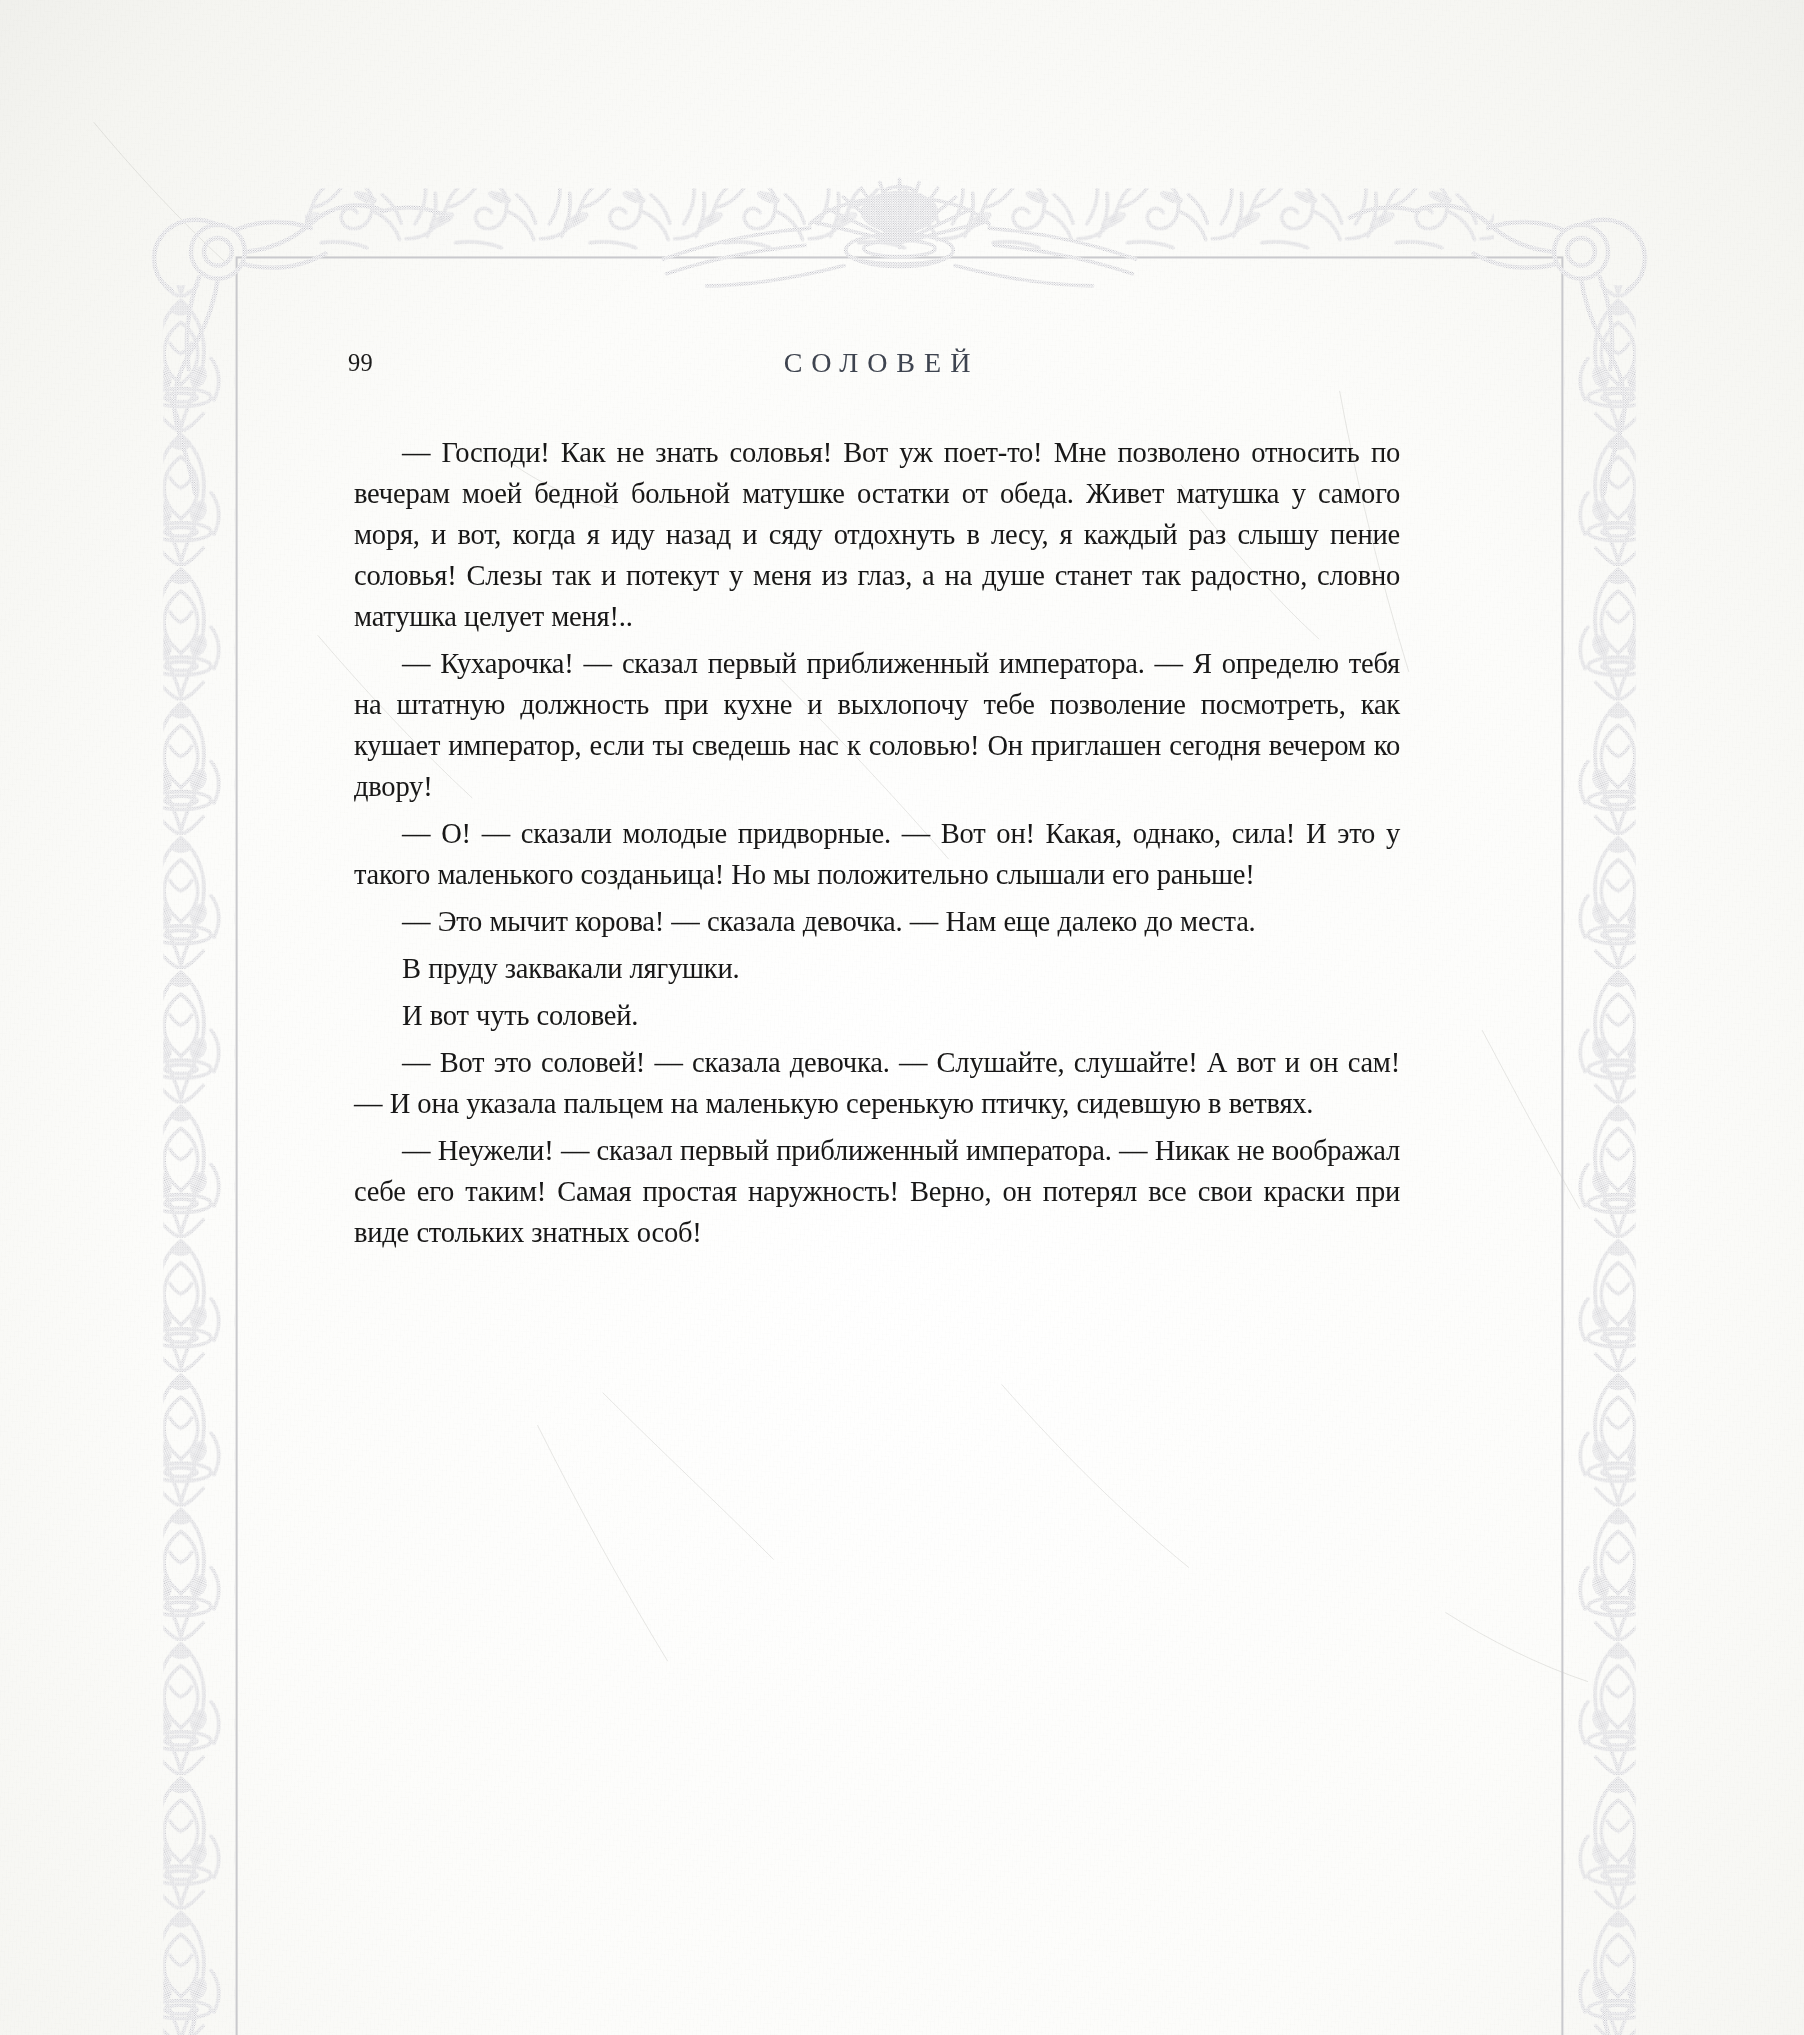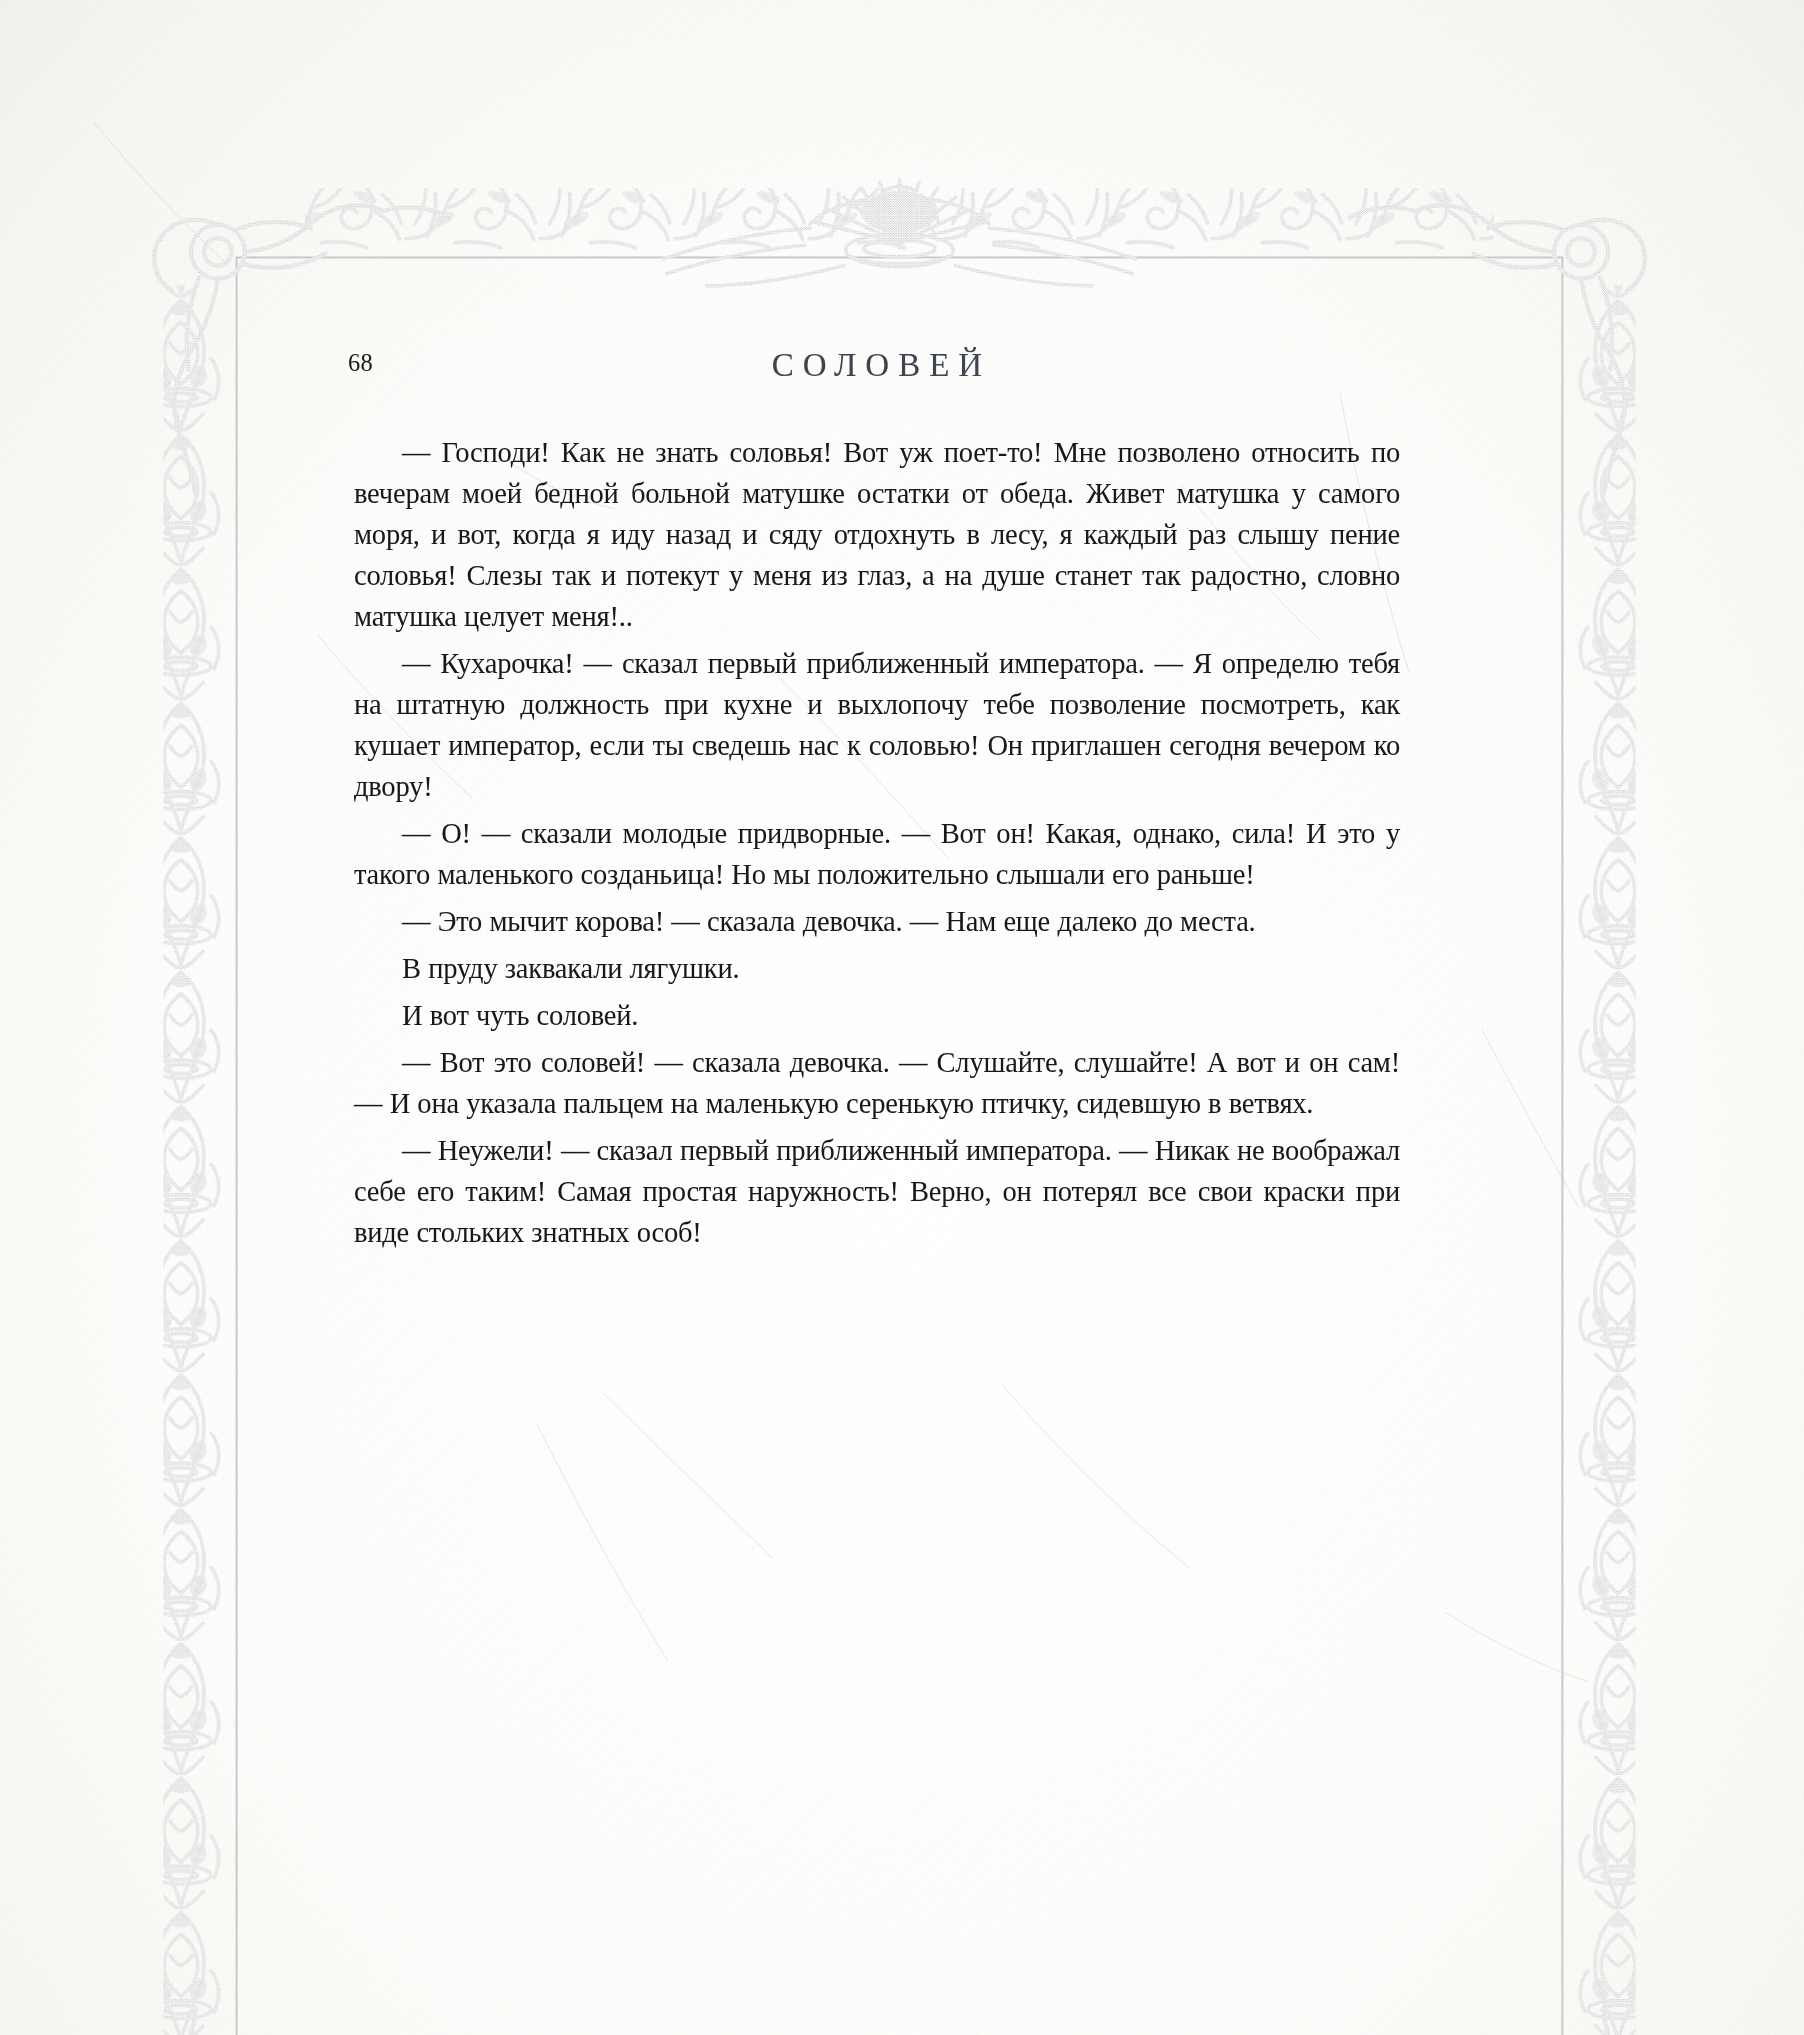--- a/index.html
+++ b/index.html
@@ -75,21 +75,21 @@
     color: #1c1c1c;
     letter-spacing: 0.2px;
     font-family: "Liberation Serif", "DejaVu Serif", serif;
   }
   .chapter-title {
     position: absolute;
     left: 0;
     right: 0;
     top: 9px;
     text-align: center;
-    font-size: 33px;
+    font-size: 28px;
     letter-spacing: 9px;
     text-indent: 9px;
     color: #3e4450;
     font-family: "Liberation Serif", "DejaVu Serif", serif;
   }
 
   .body-text {
     margin-top: 33px;
   }
   .body-text p {
@@ -315,21 +315,21 @@
         <g fill="url(#stipple)" opacity=".9">
           <ellipse cx="1880" cy="120" rx="96" ry="52"></ellipse>
         </g>
       </g>
     </svg>
   </div>
 
   <div class="content">
 
     <div class="running-head">
-      <div class="folio">68</div>
+      <div class="folio">99</div>
       <div class="chapter-title">СОЛОВЕЙ</div>
     </div>
 
     <div class="body-text">
       <p>— Господи! Как не знать соловья! Вот уж поет-то! Мне позволено относить по вечерам моей бедной больной матушке остатки от обеда. Живет матушка у самого моря, и вот, когда я иду назад и сяду отдохнуть в лесу, я каждый раз слышу пение соловья! Слезы так и потекут у меня из глаз, а на душе станет так радостно, словно матушка целует меня!..</p>
       <p>— Кухарочка! — сказал первый приближенный императора. — Я определю тебя на штатную должность при кухне и выхлопочу тебе позволение посмотреть, как кушает император, если ты сведешь нас к соловью! Он приглашен сегодня вечером ко двору!</p>
       <p>— О! — сказали молодые придворные. — Вот он! Какая, однако, сила! И это у такого маленького созданьица! Но мы положительно слышали его раньше!</p>
       <p>— Это мычит корова! — сказала девочка. — Нам еще далеко до места.</p>
       <p>В пруду заквакали лягушки.</p>
       <p>И вот чуть соловей.</p>

